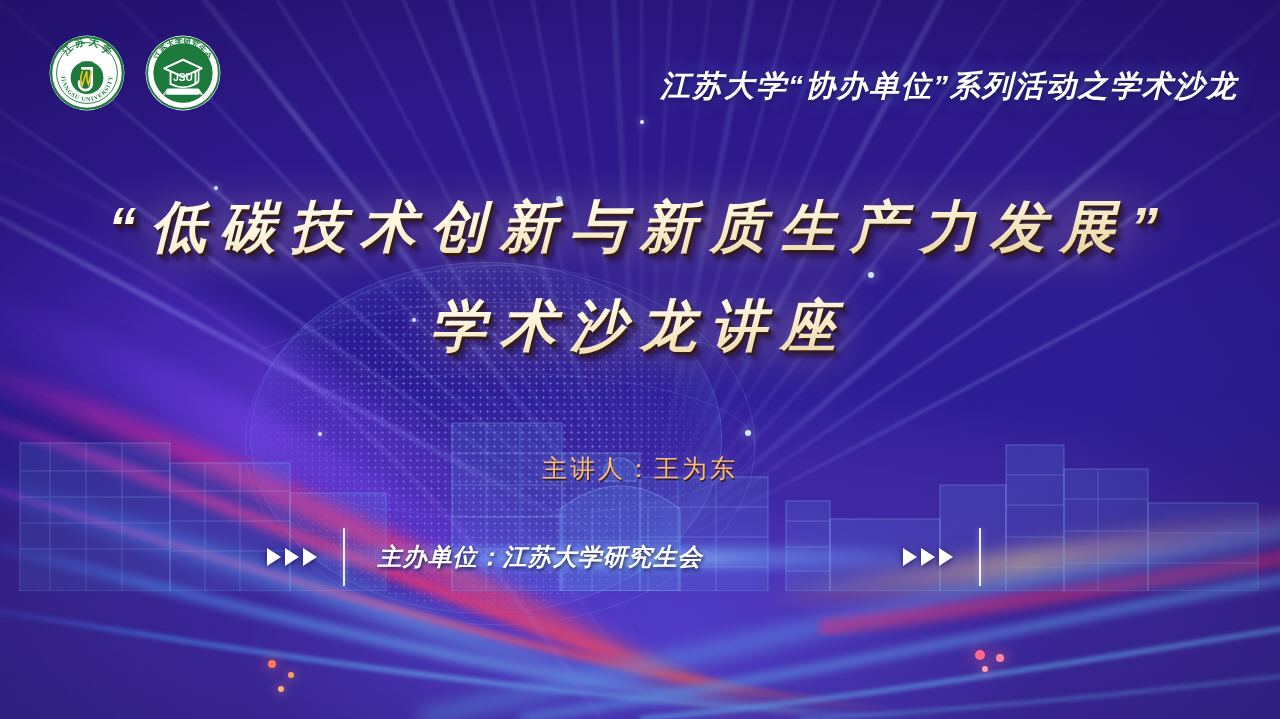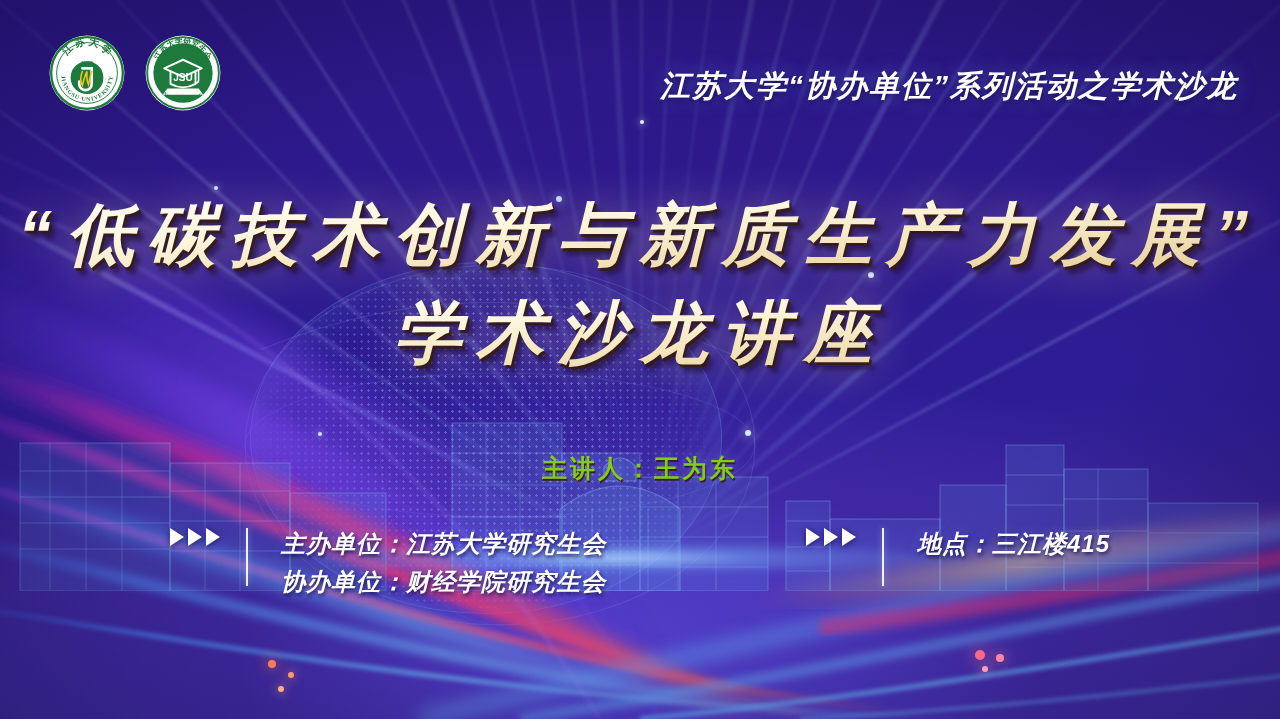--- a/index.html
+++ b/index.html
@@ -87,49 +87,49 @@
     color:#ffffff;letter-spacing:2px;
     text-shadow:0 2px 7px rgba(10,0,60,.85), 0 0 18px rgba(120,160,255,.5);
     white-space:nowrap;
   }
 
   .title-wrap{
     position:absolute;left:0;right:0;top:196px;
     text-align:center;
   }
   .title-line{
-    font-size:68px;line-height:1.12;
+    font-size:56px;line-height:1.12;
     font-weight:bold;font-style:italic;
     letter-spacing:14px;
     white-space:nowrap;
     background:linear-gradient(177deg,#fffdf4 0%,#fdf5dd 38%,#f2e2b8 68%,#e5cf9a 100%);
     -webkit-background-clip:text;background-clip:text;
     color:transparent;-webkit-text-fill-color:transparent;
     filter:
       drop-shadow(2px 3px 0px rgba(54,28,14,.85))
       drop-shadow(4px 5px 2px rgba(30,12,60,.6))
       drop-shadow(0 0 22px rgba(255,225,160,.30));
   }
-  .title-line.second{margin-top:22px;}
+  .title-line.second{margin-top:36px;}
 
   .speaker{
     position:absolute;left:0;right:0;top:452px;
     text-align:center;
-    font-size:25px;font-weight:bold;
+    font-size:25px;font-weight:normal;
     letter-spacing:3px;
-    color:#84cc16;
+    color:#fdba74;
     text-shadow:1px 2px 0 rgba(48,24,12,.8), 0 0 14px rgba(160,180,255,.45);
   }
 
   .info-row{
     position:absolute;left:0;right:0;top:528px;
     display:flex;justify-content:center;align-items:flex-start;
     gap:200px;
   }
-  .info-block{display:flex;align-items:flex-start;gap:21px;}
+  .info-block{display:flex;align-items:center;gap:21px;}
   .tri-group{display:flex;align-items:center;gap:4px;}
   .tri{
     width:0;height:0;
     border-left:14px solid #ffffff;
     border-top:9px solid transparent;
     border-bottom:9px solid transparent;
     filter:drop-shadow(0 1px 3px rgba(10,0,60,.7));
   }
   .divider{
     width:2px;height:58px;background:rgba(255,255,255,.92);
@@ -372,31 +372,29 @@
 
       <div class="info-block">
         <div class="tri-group">
           <span class="tri"></span>
           <span class="tri"></span>
           <span class="tri"></span>
         </div>
         <div class="divider"></div>
         <div class="info-lines">
           <div class="info-text">主办单位：江苏大学研究生会</div>
-          <div class="info-text">协办单位：财经学院研究生会</div>
         </div>
       </div>
 
       <div class="info-block">
         <div class="tri-group">
           <span class="tri"></span>
           <span class="tri"></span>
           <span class="tri"></span>
         </div>
         <div class="divider"></div>
         <div class="info-lines">
-          <div class="info-text">地点：三江楼415</div>
         </div>
       </div>
     </div>
 
   </div>
 </div>
 
 </body></html>

